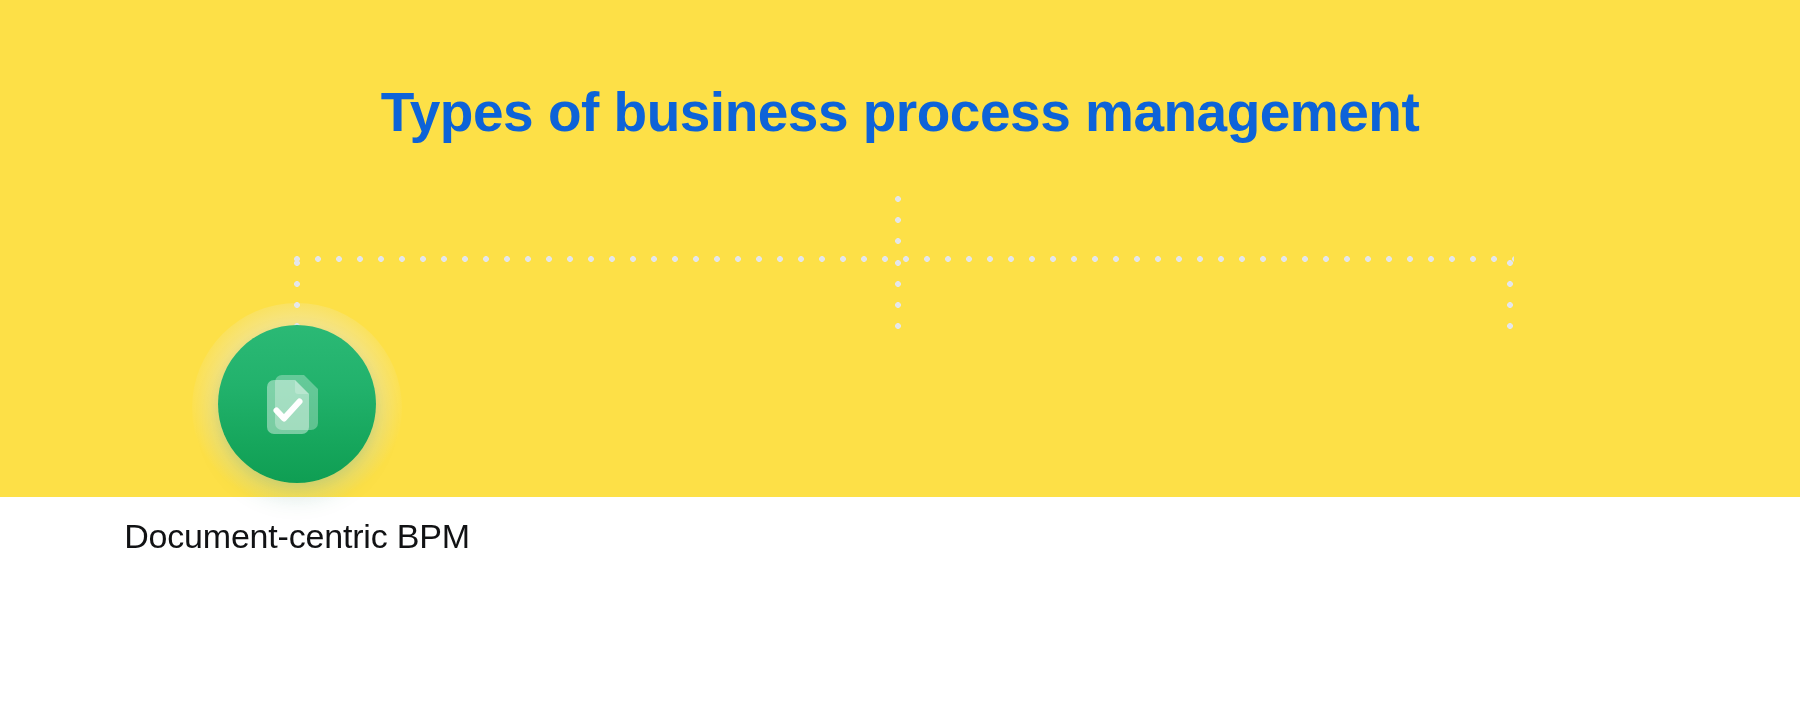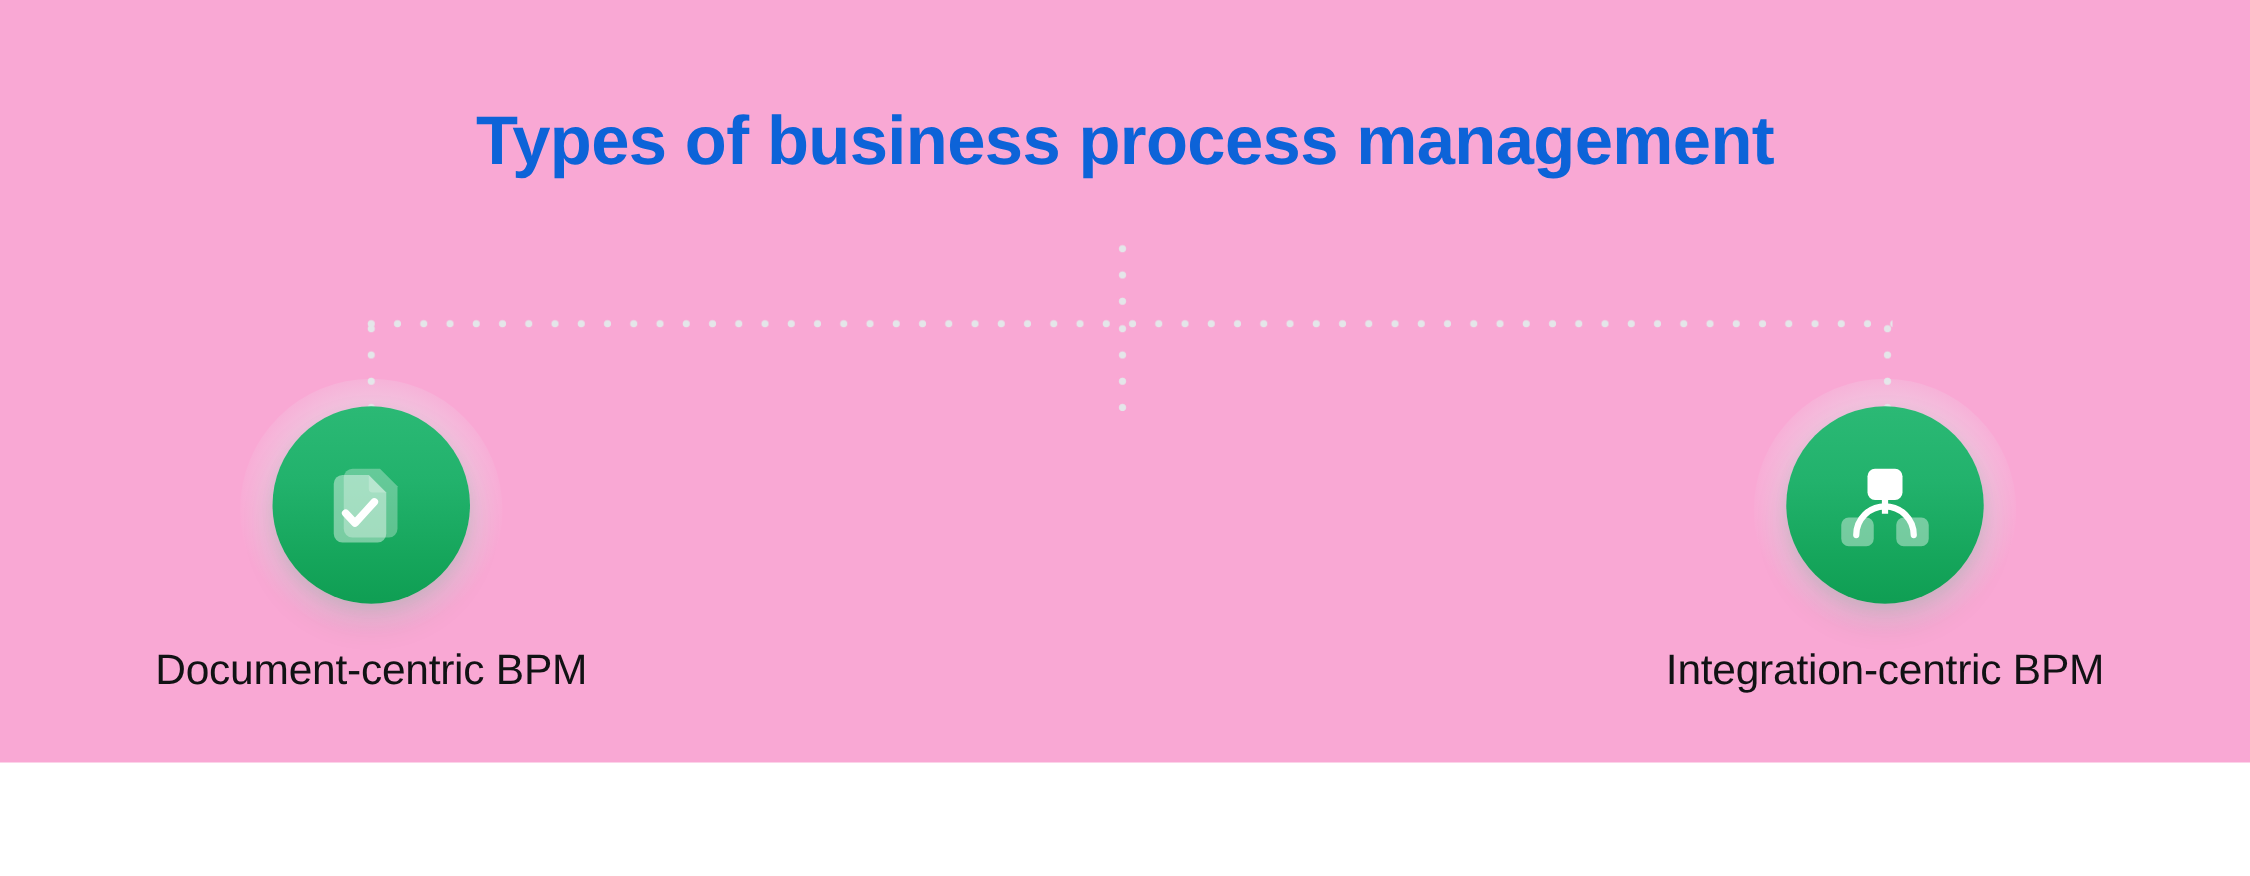--- a/index.html
+++ b/index.html
@@ -10,22 +10,22 @@
     width: 1800px;
     height: 701px;
     background: #ffffff;
     font-family: "Liberation Sans", sans-serif;
     overflow: hidden;
   }
 
   .infographic {
     position: relative;
     width: 1800px;
-    height: 610px;
-    background: #f9a8d4;
+    height: 497px;
+    background: #fde047;
   }
 
   
   .title {
     position: absolute;
     left: 0;
     top: 82px;
     width: 1800px;
     text-align: center;
     font-size: 55px;
@@ -163,33 +163,14 @@
           <path d="M37 15 l14 14 h-11 a3 3 0 0 1 -3 -3 z" fill="#ffffff" opacity="0.22"></path>
 
           <path d="M18.5 45.5 l7.5 8 15.5 -17" fill="none" stroke="#ffffff" stroke-width="6" stroke-linecap="round" stroke-linejoin="round"></path>
         </svg>
       </div>
     </div>
     <div class="node-label">Document-centric BPM</div>
   </div>
 
 
-  <div class="node node-3">
-    <div class="circle-wrap">
-      <div class="circle">
-        <svg width="78" height="78" viewBox="0 0 78 78">
-
-          <rect x="36.5" y="32" width="5" height="14" fill="#ffffff"></rect>
-
-          <path d="M16 63 a23 23 0 0 1 23 -23 a23 23 0 0 1 23 23" fill="none" stroke="#ffffff" stroke-width="5" stroke-linecap="round"></path>
-
-          <rect x="25" y="10" width="28" height="25" rx="6" fill="#ffffff"></rect>
-
-          <rect x="4" y="49" width="26" height="23" rx="6" fill="#ffffff" opacity="0.40"></rect>
-
-          <rect x="48" y="49" width="26" height="23" rx="6" fill="#ffffff" opacity="0.40"></rect>
-        </svg>
-      </div>
-    </div>
-    <div class="node-label">Integration-centric BPM</div>
-  </div>
 
 </div>
 
 </body></html>

